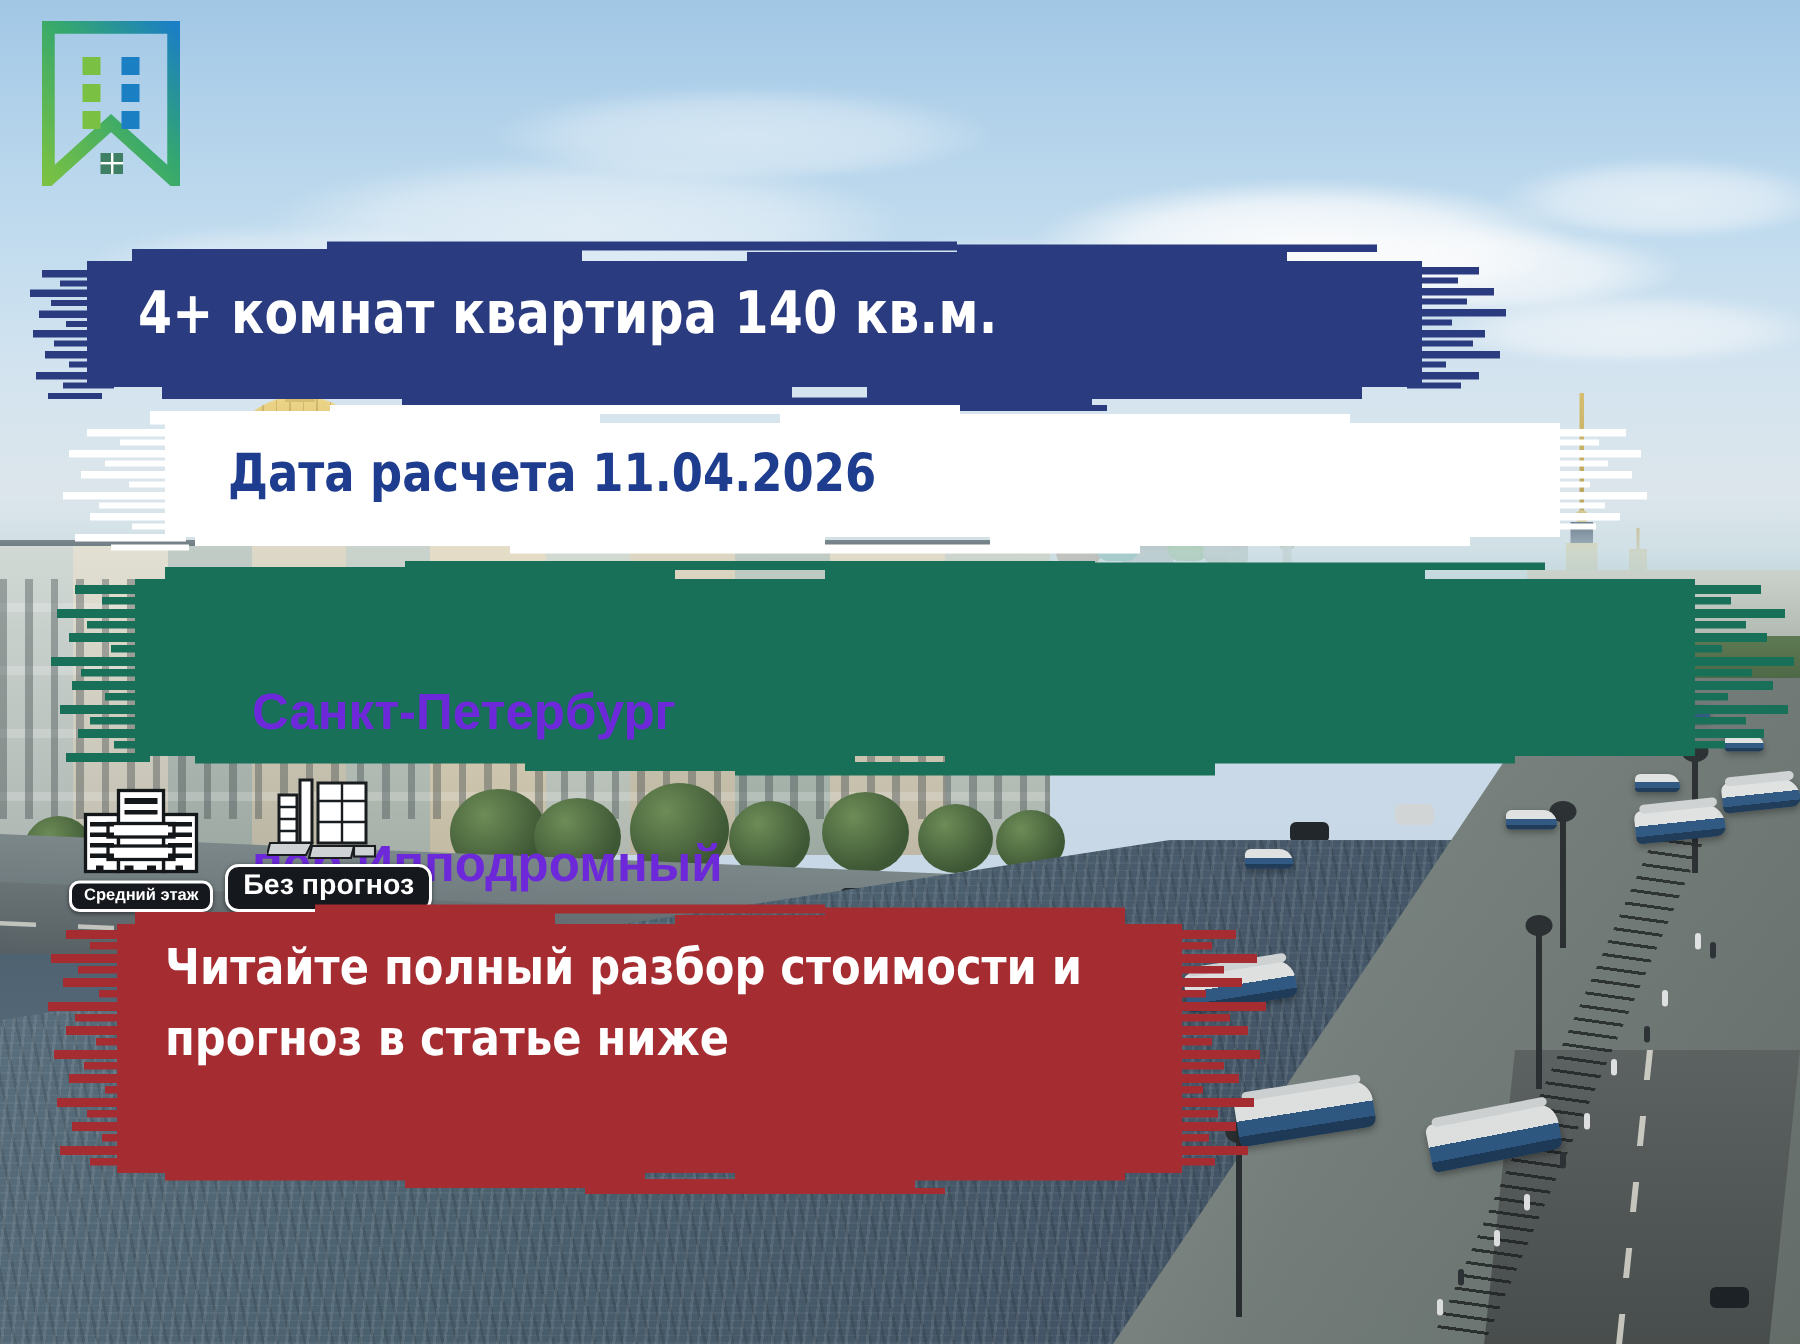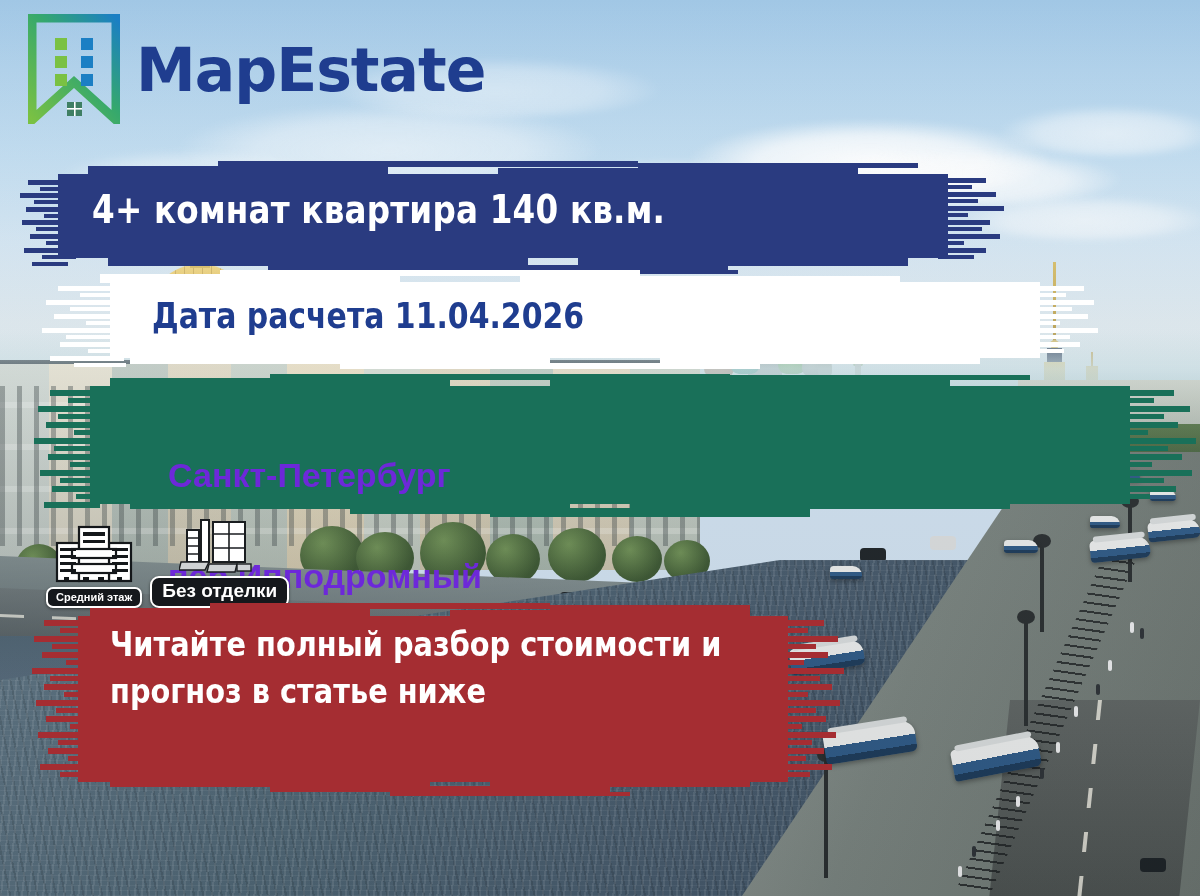--- a/index.html
+++ b/index.html
@@ -469,21 +469,20 @@
       <rect x="53" y="24" width="12" height="12" fill="#1b7fc4"></rect>
       <rect x="27" y="42" width="12" height="12" fill="#7ac143"></rect>
       <rect x="53" y="42" width="12" height="12" fill="#1b7fc4"></rect>
       <rect x="27" y="60" width="12" height="12" fill="#7ac143"></rect>
       <rect x="53" y="60" width="12" height="12" fill="#1b7fc4"></rect>
       <rect x="39" y="88" width="15" height="14" fill="#3f7f63"></rect>
       <rect x="46" y="88" width="1.6" height="14" fill="#ffffff"></rect>
       <rect x="39" y="94" width="15" height="1.6" fill="#ffffff"></rect>
     </svg>
     <div class="logo-text">
-      <div class="logo-title">MapEstate</div>
     </div>
   </div>
 
   <svg class="brush" style="left:18px; top:158px; width:1000px; height:118px;" viewBox="0 0 1000 118" preserveAspectRatio="none">
     <g fill="#2a3b80">
       <rect x="40" y="16" width="890" height="84"></rect>
 
       <rect x="10" y="22" width="40" height="5"></rect>
         <rect x="22" y="29" width="34" height="4"></rect>
       <rect x="2" y="35" width="54" height="5"></rect>
@@ -647,21 +646,21 @@
         <g stroke="#1a1d20" stroke-width="1.6" fill="none">
           <path d="M34 22 H66 M50 10 V50 M34 36 H66"></path>
           <path d="M8 26 H20 M8 34 H20 M8 42 H20"></path>
         </g>
         <g fill="#cfd2d4" stroke="#1a1d20" stroke-width="1.4">
           <path d="M2 50 L30 50 L26 58 L0 58 Z"></path>
           <path d="M30 52 L58 52 L56 60 L28 60 Z"></path>
           <rect x="58" y="52" width="14" height="7"></rect>
         </g>
       </svg>
-      <div class="badge-label">Без отделки</div>
+      <div class="badge-label">Без прогноз</div>
     </div>
 
 
   </div>
 
   <svg class="brush" style="left:30px; top:600px; width:820px; height:200px;" viewBox="0 0 820 200" preserveAspectRatio="none">
     <g fill="#a52d32">
       <rect x="48" y="16" width="710" height="166"></rect>
       <rect x="14" y="20" width="42" height="6"></rect>
         <rect x="30" y="28" width="28" height="5"></rect>

